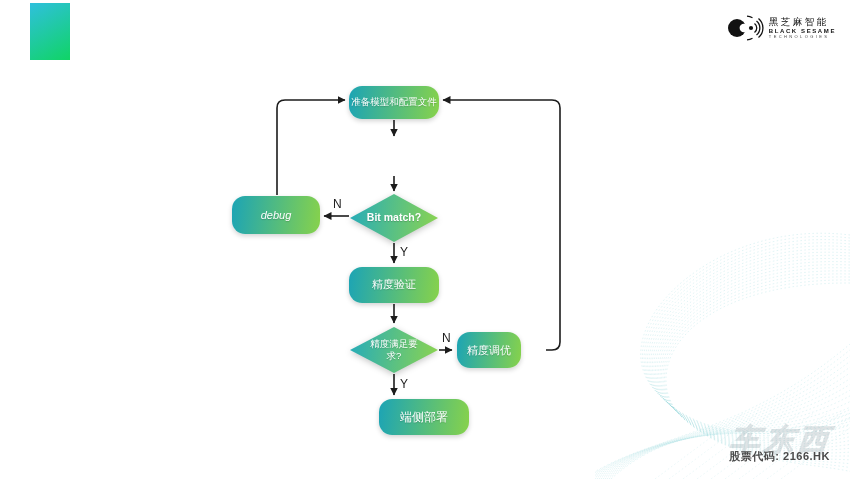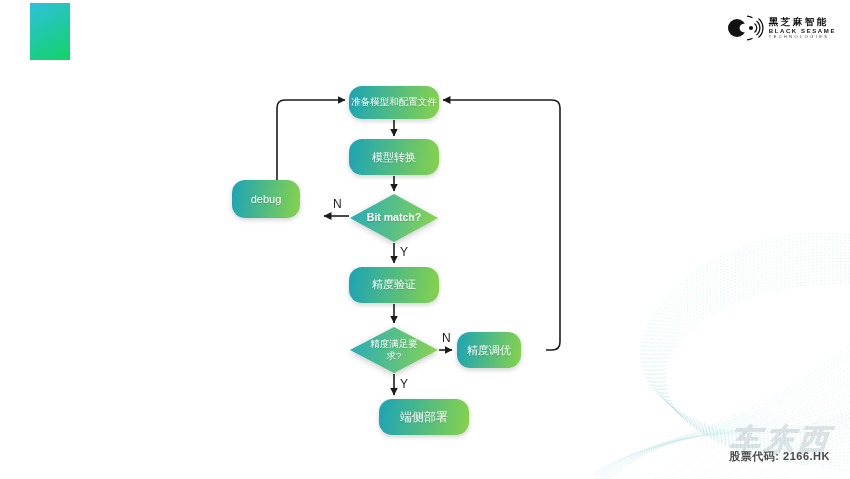--- a/index.html
+++ b/index.html
@@ -8,21 +8,21 @@
 
   
   .title-block{position:absolute;left:30px;top:3px;width:40px;height:57px;
     background:linear-gradient(150deg,#2fc0dd 0%,#10d465 100%);}
   .slide-title{position:absolute;left:78px;top:20px;font-size:23px;font-weight:bold;
     color:#3d3d3d;letter-spacing:1px;white-space:nowrap;}
 
   
   .logo{position:absolute;right:14px;top:13px;display:flex;align-items:center;gap:4px;}
   .logo-text{display:flex;flex-direction:column;line-height:1.15;}
-  .logo-cn{font-size:9.5px;font-weight:bold;color:#111;letter-spacing:2.5px;white-space:nowrap;}
+  .logo-cn{font-size:9.5px;font-weight:normal;color:#111;letter-spacing:2.5px;white-space:nowrap;}
   .logo-en{font-size:6px;font-weight:bold;color:#111;letter-spacing:1.6px;white-space:nowrap;}
   .logo-sub{font-size:4px;color:#444;letter-spacing:2.4px;white-space:nowrap;}
 
   
   #edges{position:absolute;left:0;top:0;pointer-events:none;}
   .node{position:absolute;display:flex;align-items:center;justify-content:center;
     color:#fff;text-align:left;white-space:pre-line;line-height:1.35;
     background:linear-gradient(97deg,#1ca4b5 0%,#87d24b 100%);
     border-radius:13px;box-shadow:0 2px 5px rgba(0,0,0,0.18);
     text-shadow:0 1px 1px rgba(0,0,0,0.18);}
@@ -31,21 +31,21 @@
     color:#fff;text-align:center;white-space:pre-line;line-height:1.25;
     background:linear-gradient(97deg,#25acba 0%,#8cd44f 100%);
     clip-path:polygon(50% 0%,100% 50%,50% 100%,0% 50%);
     text-shadow:0 1px 1px rgba(0,0,0,0.18);}
   .edge-label{position:absolute;font-size:12px;color:#1c1c1c;}
 
   
   .n-prepare{left:349px;top:86px;width:90px;height:33px;font-size:9.5px;}
   .n-convert{left:349px;top:139px;width:90px;height:36px;font-size:11px;}
   .d-bitmatch{left:350px;top:194px;width:88px;height:48px;font-size:10.5px;font-weight:bold;}
-  .n-debug{left:232px;top:180px;width:68px;height:38px;font-size:11px;}
+  .n-debug{left:232px;top:196px;width:88px;height:38px;font-size:11px;font-style:italic;}
   .n-verify{left:349px;top:267px;width:90px;height:36px;font-size:11px;font-family:Liberation Mono, monospace;}
   .d-accuracy{left:350px;top:327px;width:88px;height:46px;font-size:9.5px;}
   .n-tuning{left:457px;top:332px;width:64px;height:36px;font-size:11px;}
   .n-deploy{left:349px;top:399px;width:90px;height:36px;font-size:12px;margin-left:30px;}
 
   
   .watermark{position:absolute;right:18px;bottom:18px;font-size:30px;font-weight:bold;
     font-style:italic;color:transparent;-webkit-text-stroke:1px rgba(160,175,180,0.35);
     transform:skewX(-6deg);letter-spacing:4px;pointer-events:none;}
   .stock-code{position:absolute;right:20px;bottom:15px;font-size:11px;font-weight:bold;
@@ -152,21 +152,20 @@
       <path d="M277,195 V108 Q277,100 285,100 H345" marker-end="url(#arrow)"></path>
       <path d="M394,243 V263" marker-end="url(#arrow)"></path>
       <path d="M394,304 V323" marker-end="url(#arrow)"></path>
       <path d="M439,350 H452" marker-end="url(#arrow)"></path>
       <path d="M546,350 H552 Q560,350 560,342 V108 Q560,100 552,100 H443" marker-end="url(#arrow)"></path>
       <path d="M394,374 V395" marker-end="url(#arrow)"></path>
     </g>
   </svg>
 
   <div class="node n-prepare">准备模型和配置文件</div>
-  <div class="node n-convert">模型转换</div>
 
   <div class="diamond-wrap d-bitmatch">
     <div class="diamond">Bit match?</div>
   </div>
 
   <div class="node n-debug">debug</div>
   <div class="node n-verify">精度验证</div>
 
   <div class="diamond-wrap d-accuracy">
     <div class="diamond">精度满足要

